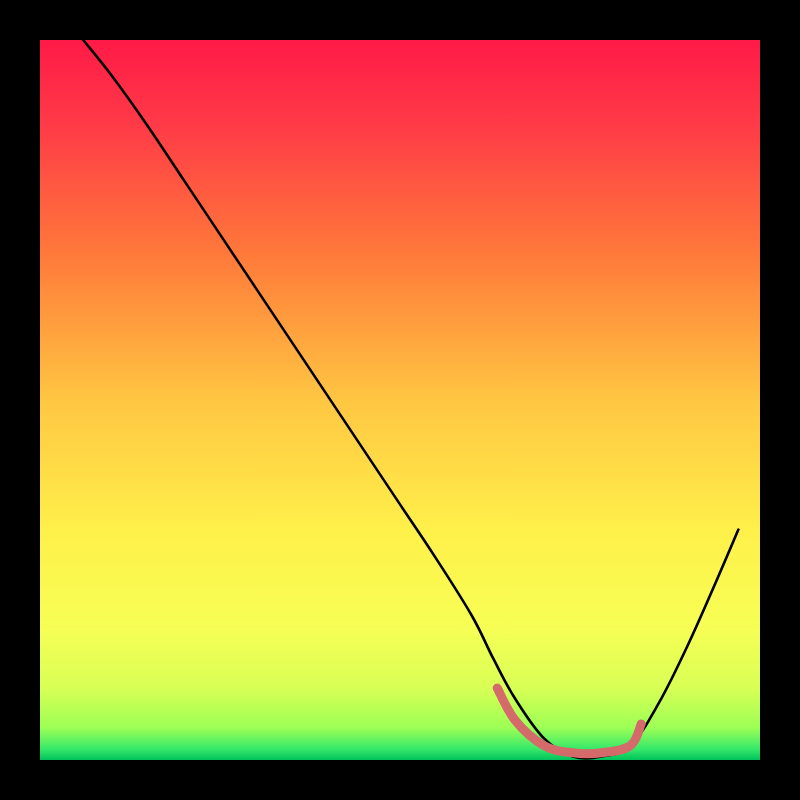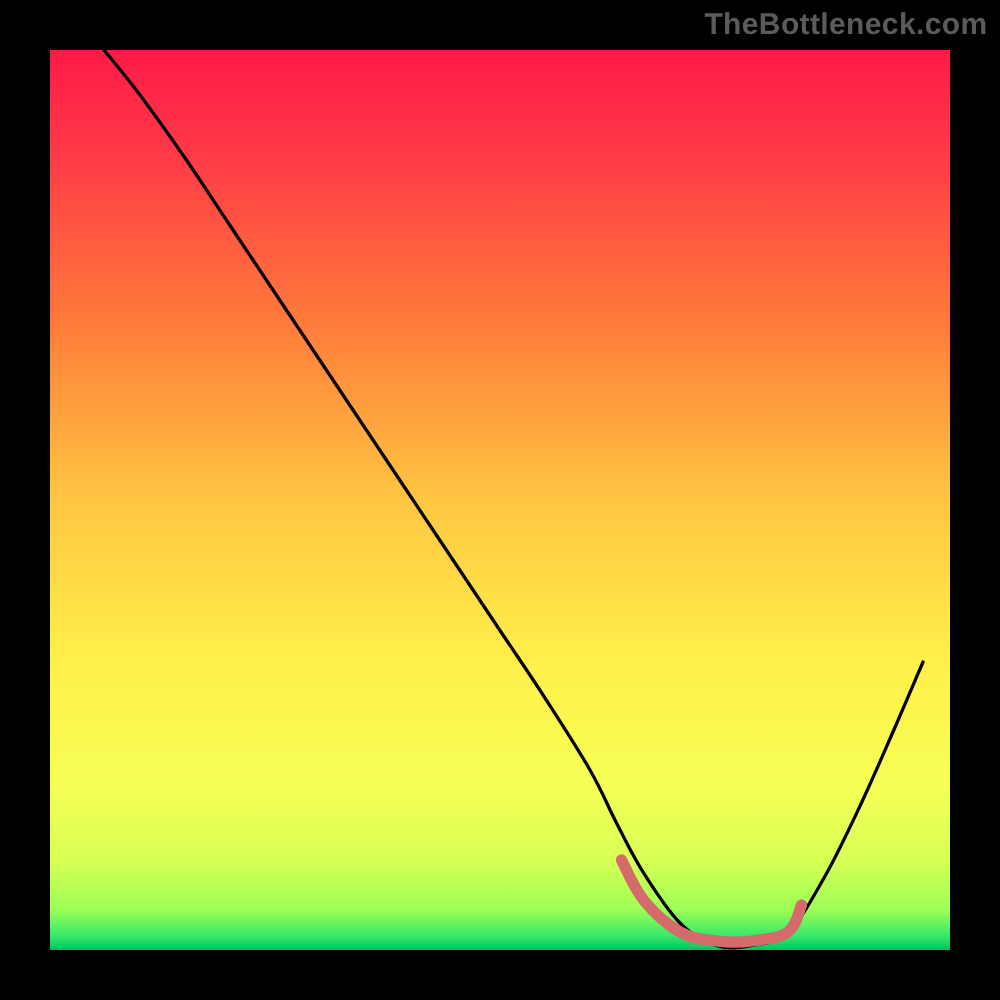--- a/index.html
+++ b/index.html
@@ -29,21 +29,20 @@
   svg {
     position: absolute;
     top: 0;
     left: 0;
   }
 </style>
 </head>
 <body>
 
 <div class="frame">
-  <div class="watermark">TheBottleneck.com</div>
   <svg id="chart-svg" width="800" height="800" viewBox="0 0 800 800">
       <defs>
         <linearGradient id="bg-grad" x1="0" y1="0" x2="0" y2="1">
           <stop offset="0.00%" stop-color="#ff1a47"></stop>
           <stop offset="12.00%" stop-color="#ff3b47"></stop>
           <stop offset="30.00%" stop-color="#ff7a3a"></stop>
           <stop offset="50.00%" stop-color="#ffc642"></stop>
           <stop offset="68.00%" stop-color="#fff04a"></stop>
           <stop offset="82.00%" stop-color="#f6ff55"></stop>
           <stop offset="90.00%" stop-color="#d8ff55"></stop>

